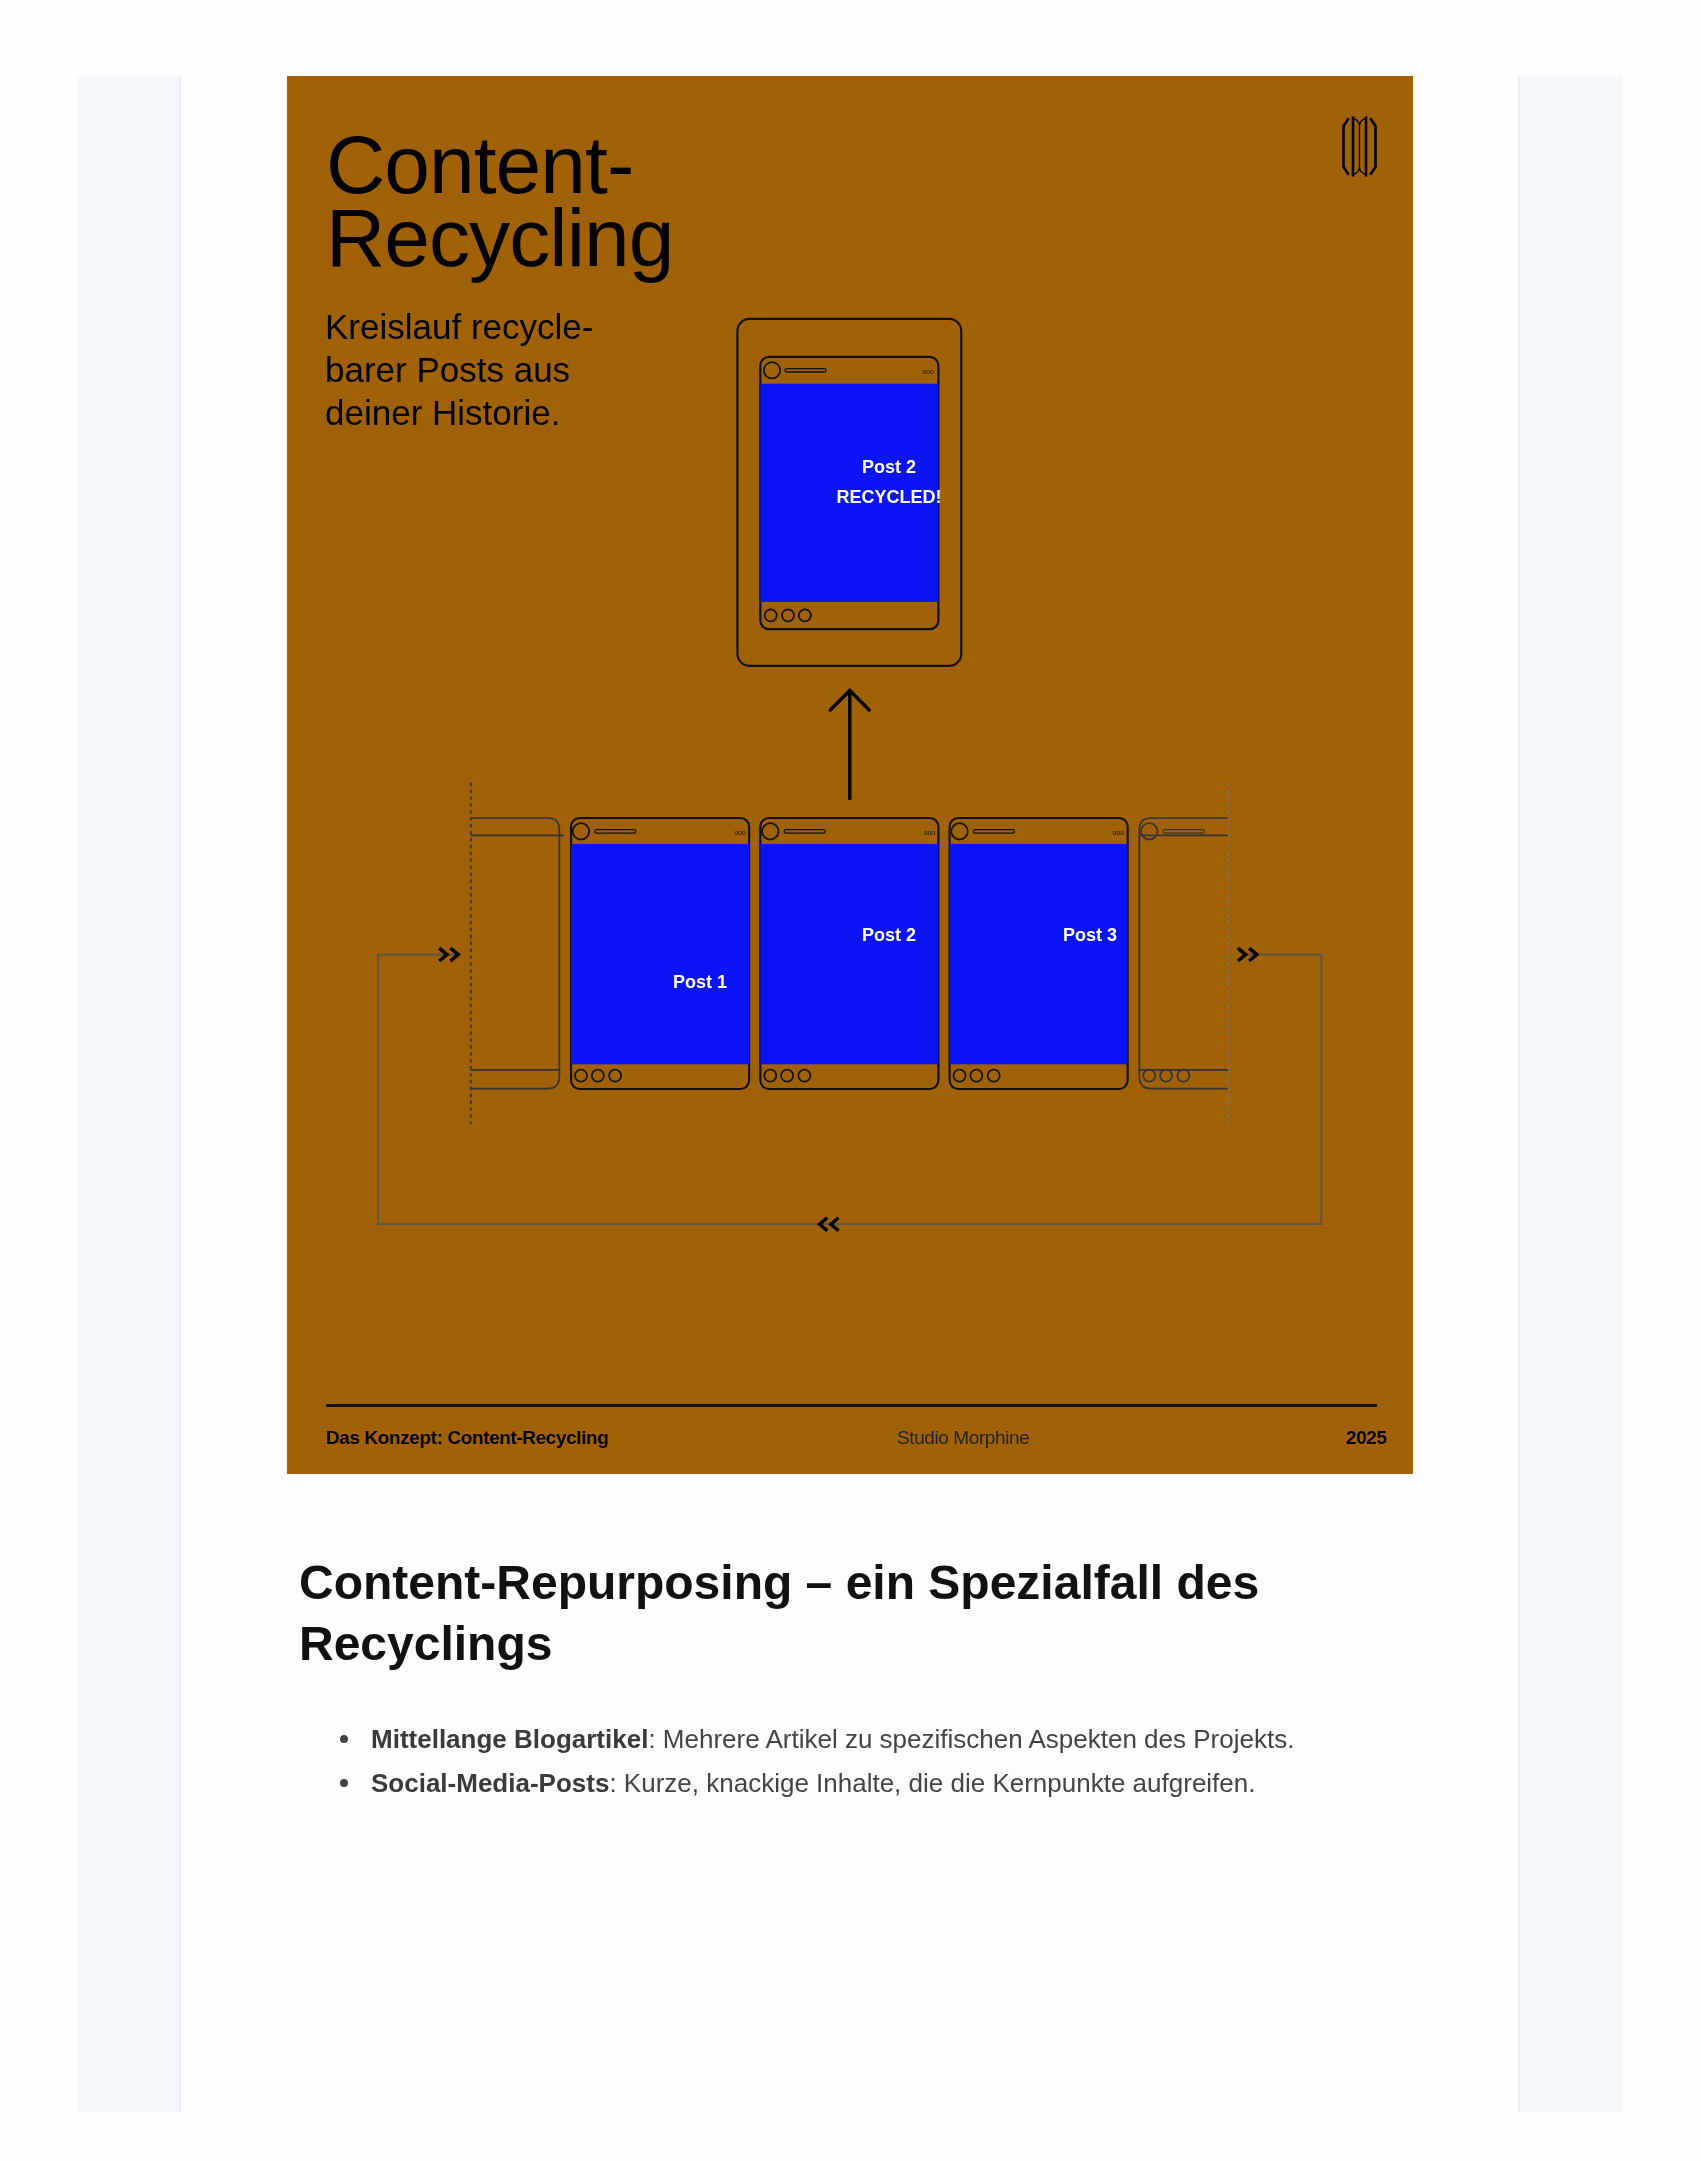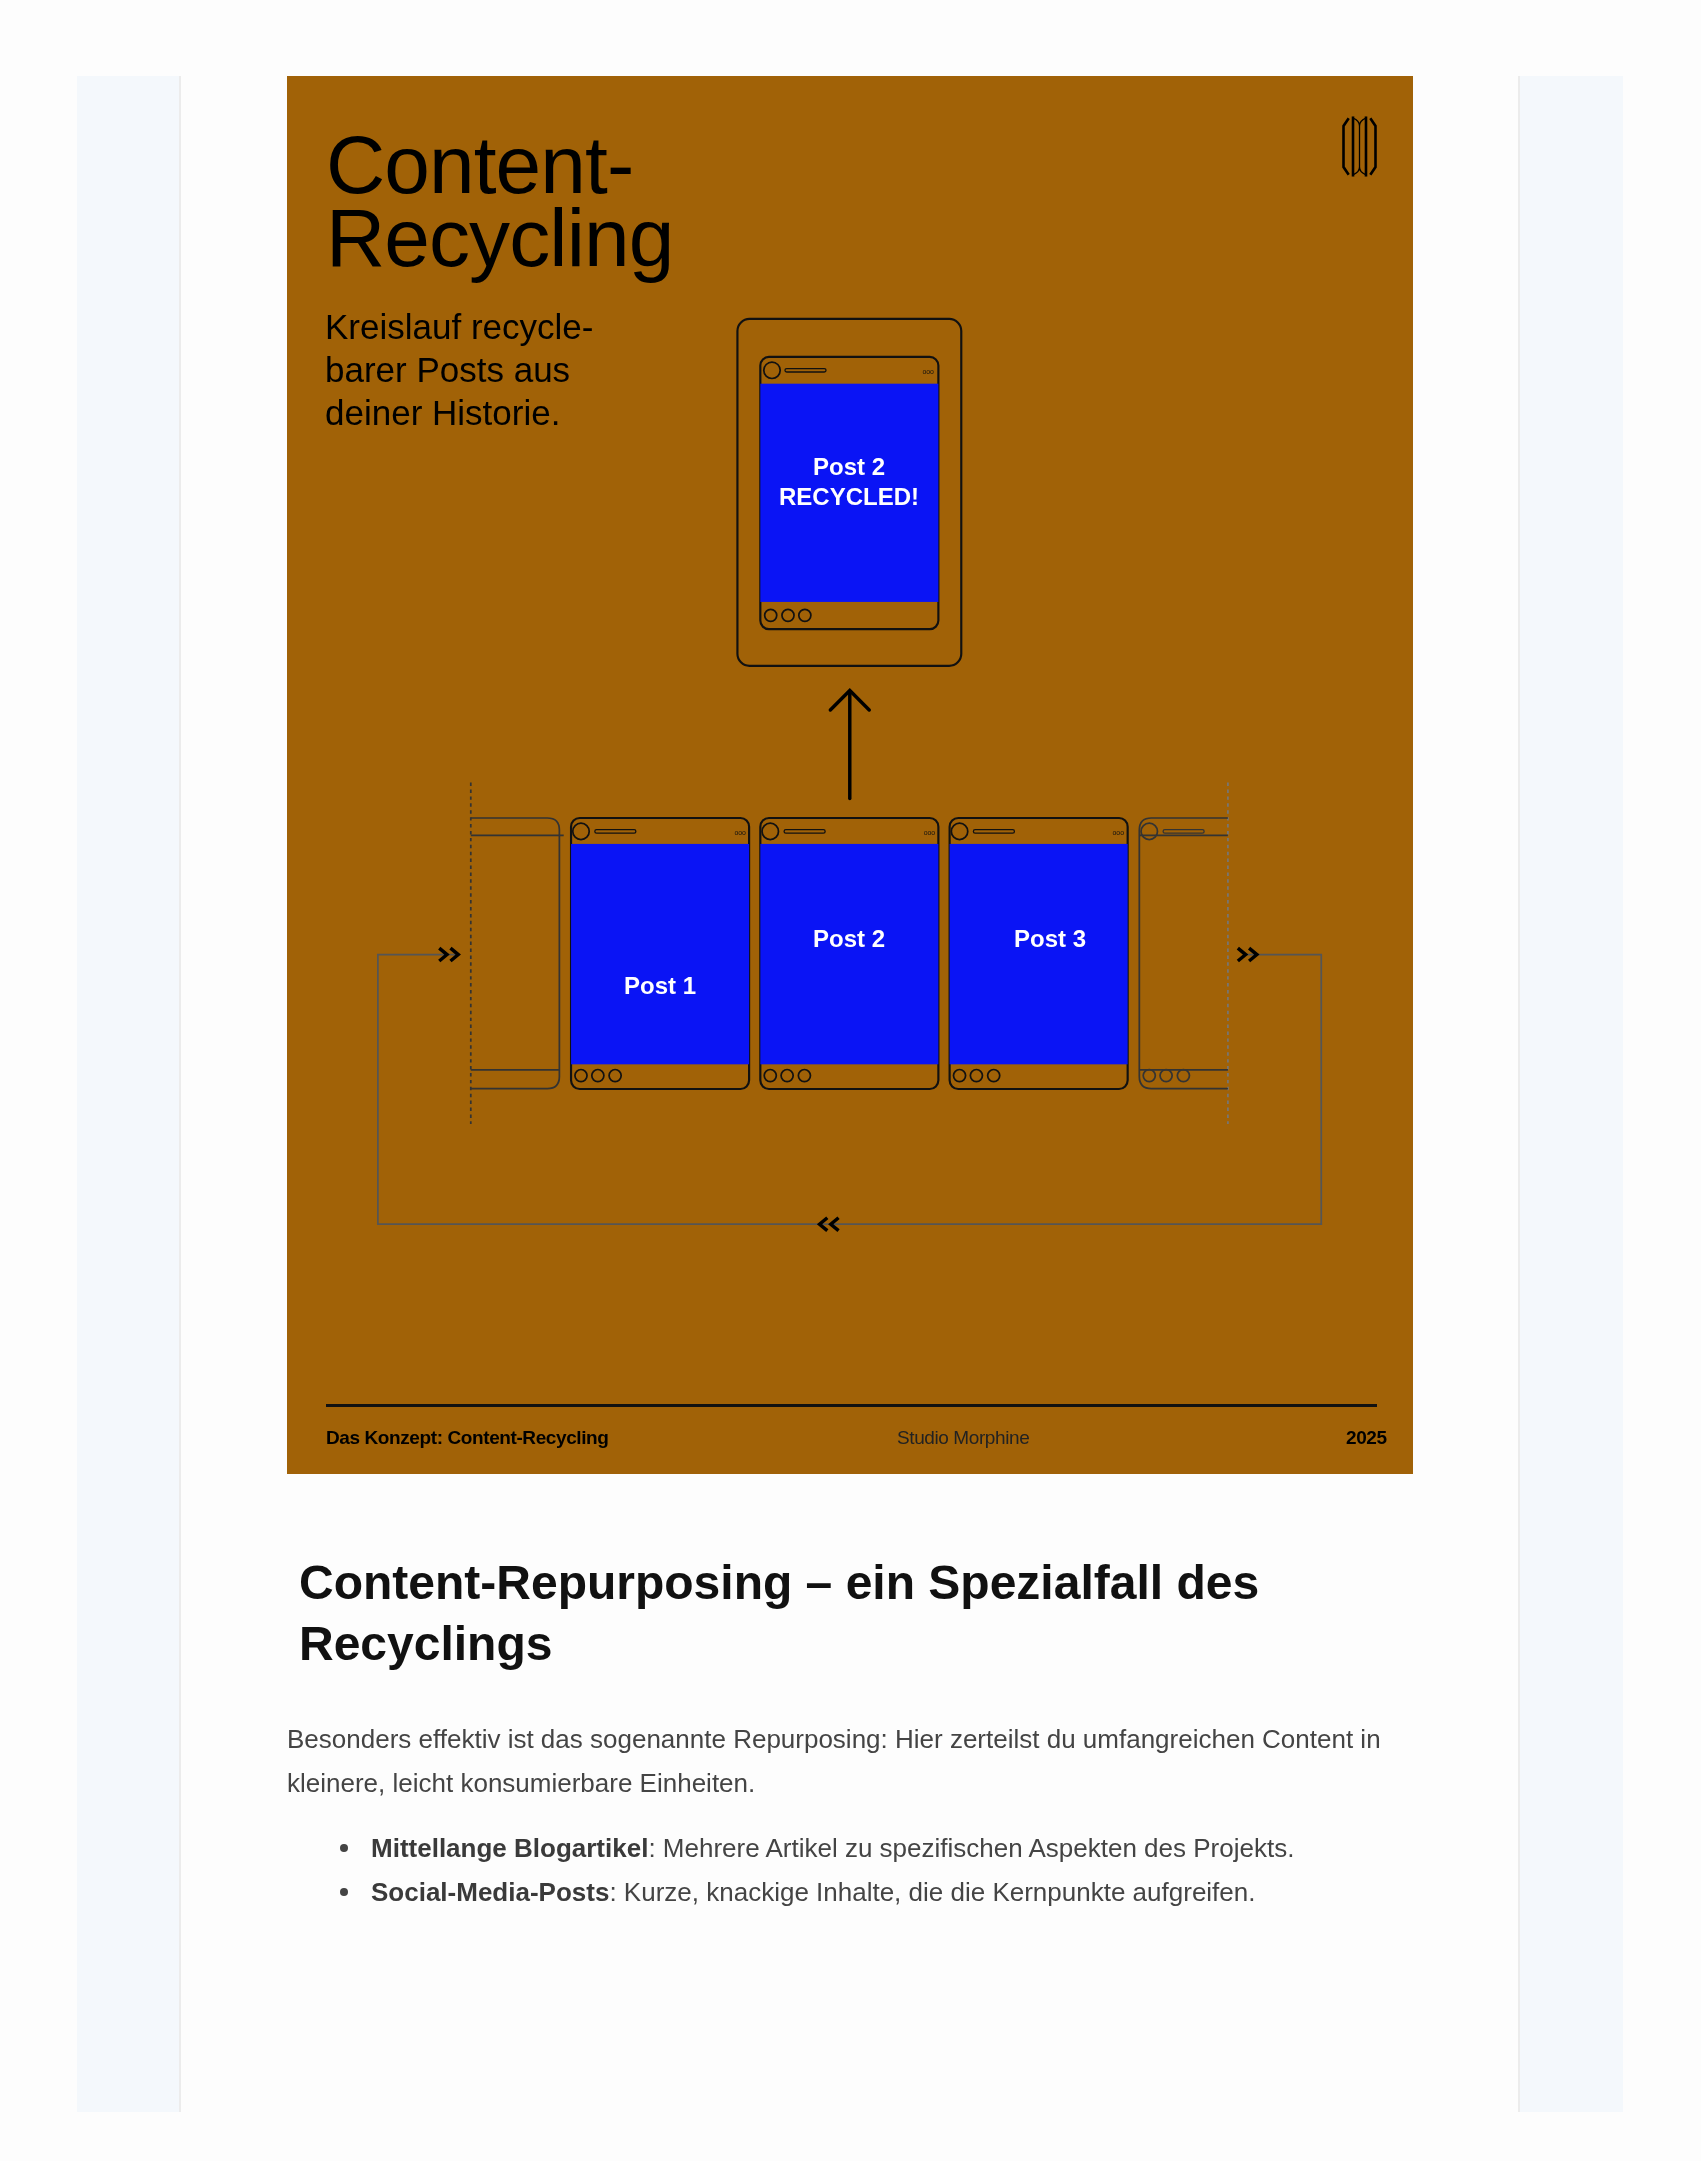--- a/index.html
+++ b/index.html
@@ -11,21 +11,21 @@
   .rail.left { left:77px; width:102px; border-right:2.6px solid #ececec; }
   .rail.right { left:1518px; width:103px; border-left:2.6px solid #ececec; }
 
   .card { position:absolute; left:287px; top:76px; width:1126px; height:1398px; background:#a16207; }
   .title { position:absolute; left:39px; top:52px; font-size:82px; line-height:73px; font-weight:400; color:#000; letter-spacing:-0.9px; white-space:pre-line; }
   .subtitle { position:absolute; left:38px; top:229px; font-size:35px; line-height:43px; color:#000; white-space:pre-line; }
   .logo { position:absolute; left:1053px; top:37px; width:39px; height:67px; }
 
   .diagram { position:absolute; left:0; top:0; width:1126px; height:1398px; }
 
-  .post-label { position:absolute; color:#fff; font-weight:700; font-size:24px; text-align:center; }
+  .post-label { position:absolute; color:#fff; font-weight:700; font-size:18px; text-align:center;padding-left:40px; }
 
   .footer-rule { position:absolute; left:39px; top:1328px; width:1051px; height:2.6px; background:#111; }
   .footer { position:absolute; top:1351px; font-size:19px; color:#000; letter-spacing:-0.4px; }
   .footer.left { left:39px; font-weight:700; }
   .footer.center { left:590px; font-weight:400; color:#222;margin-left:20px; }
   .footer.right { left:1042px; font-weight:700;margin-left:17px; }
 
   .article { position:absolute; left:287px; top:1552px; width:1126px; }
   .h2 { font-size:48px; font-weight:700; line-height:61px; color:#111; margin:0 0 43px 12px; }
   .p { font-size:26px; line-height:44px; color:#444; margin:0 0 21px 0; }
@@ -157,19 +157,18 @@
   <div class="post-label" style="left:663px; top:849px; width:200px;">Post 3</div>
 
   <div class="footer-rule"></div>
   <div class="footer left">Das Konzept: Content-Recycling</div>
   <div class="footer center">Studio Morphine</div>
   <div class="footer right">2025</div>
 </div>
 
 <div class="article">
   <h2 class="h2">Content-Repurposing – ein Spezialfall des Recyclings</h2>
-  <p class="p">Besonders effektiv ist das sogenannte Repurposing: Hier zerteilst du umfangreichen Content in kleinere, leicht konsumierbare Einheiten.</p>
   <ul class="ul">
     <li><b>Mittellange Blogartikel</b><span>: Mehrere Artikel zu spezifischen Aspekten des Projekts.</span></li>
     <li><b>Social-Media-Posts</b><span>: Kurze, knackige Inhalte, die die Kernpunkte aufgreifen.</span></li>
   </ul>
 </div>
 
 
 </body></html>

